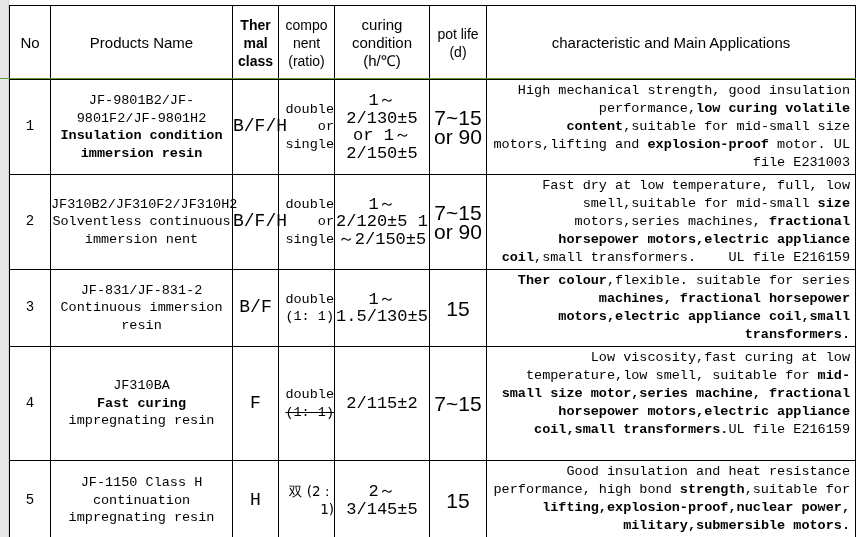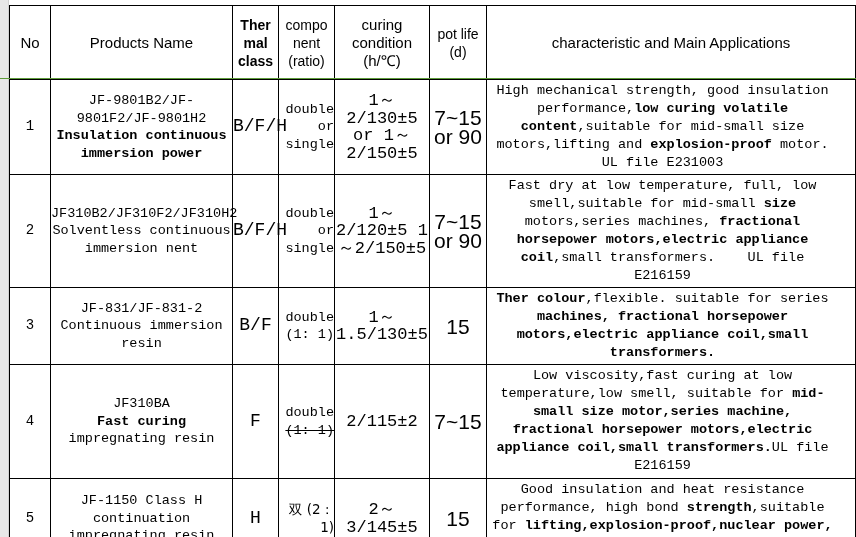--- a/index.html
+++ b/index.html
@@ -84,23 +84,23 @@
   .cell.name    { text-align: center; }
   .cell.thermal { font-size: 18px; margin-left: 8px; }
   .cell.comp    { font-size: 13.5px; text-align: right; }
   .cell.cure    { font-size: 17px; }
   .cell.pot {
     font-family: "Liberation Sans", sans-serif;
     font-size: 21px;
     line-height: 19px;
   }
   .cell.char {
-    text-align: center;
+    text-align: right;
     vertical-align: top;
-    padding: 2px 21px 2px 4px;
+    padding: 2px 5px 2px 4px;
     line-height: 18px;
     margin-top: 36px;
   }
   b { font-weight: bold; }
   .strike { text-decoration: line-through; }
   .cjk { font-family: "DejaVu Sans", sans-serif; font-size: 13px; }
 
   .r1 { height: 91px; }
   .r2 { height: 94px; }
   .r3 { height: 74px; }
@@ -158,21 +158,21 @@
         </th>
       </tr>
     </thead>
 
     <tbody>
 
       <tr class="r1">
         <td class="cell no"><span>1</span></td>
         <td class="cell name">
           <span>JF-9801B2/JF-9801F2/JF-9801H2</span><br>
-          <b>Insulation continuous immersion power</b>
+          <b>Insulation condition immersion resin</b>
         </td>
         <td class="cell thermal"><span>B/F/H</span></td>
         <td class="cell comp"><span>double or single</span></td>
         <td class="cell cure"><span>1～2/130±5 or 1～2/150±5</span></td>
         <td class="cell pot"><span>7~15 or 90</span></td>
         <td class="cell char">
           <span>High mechanical strength, good insulation performance,<b>low curing volatile content</b>,suitable for mid-small size motors,lifting and <b>explosion-proof</b> motor. UL file E231003</span>
         </td>
       </tr>
 

